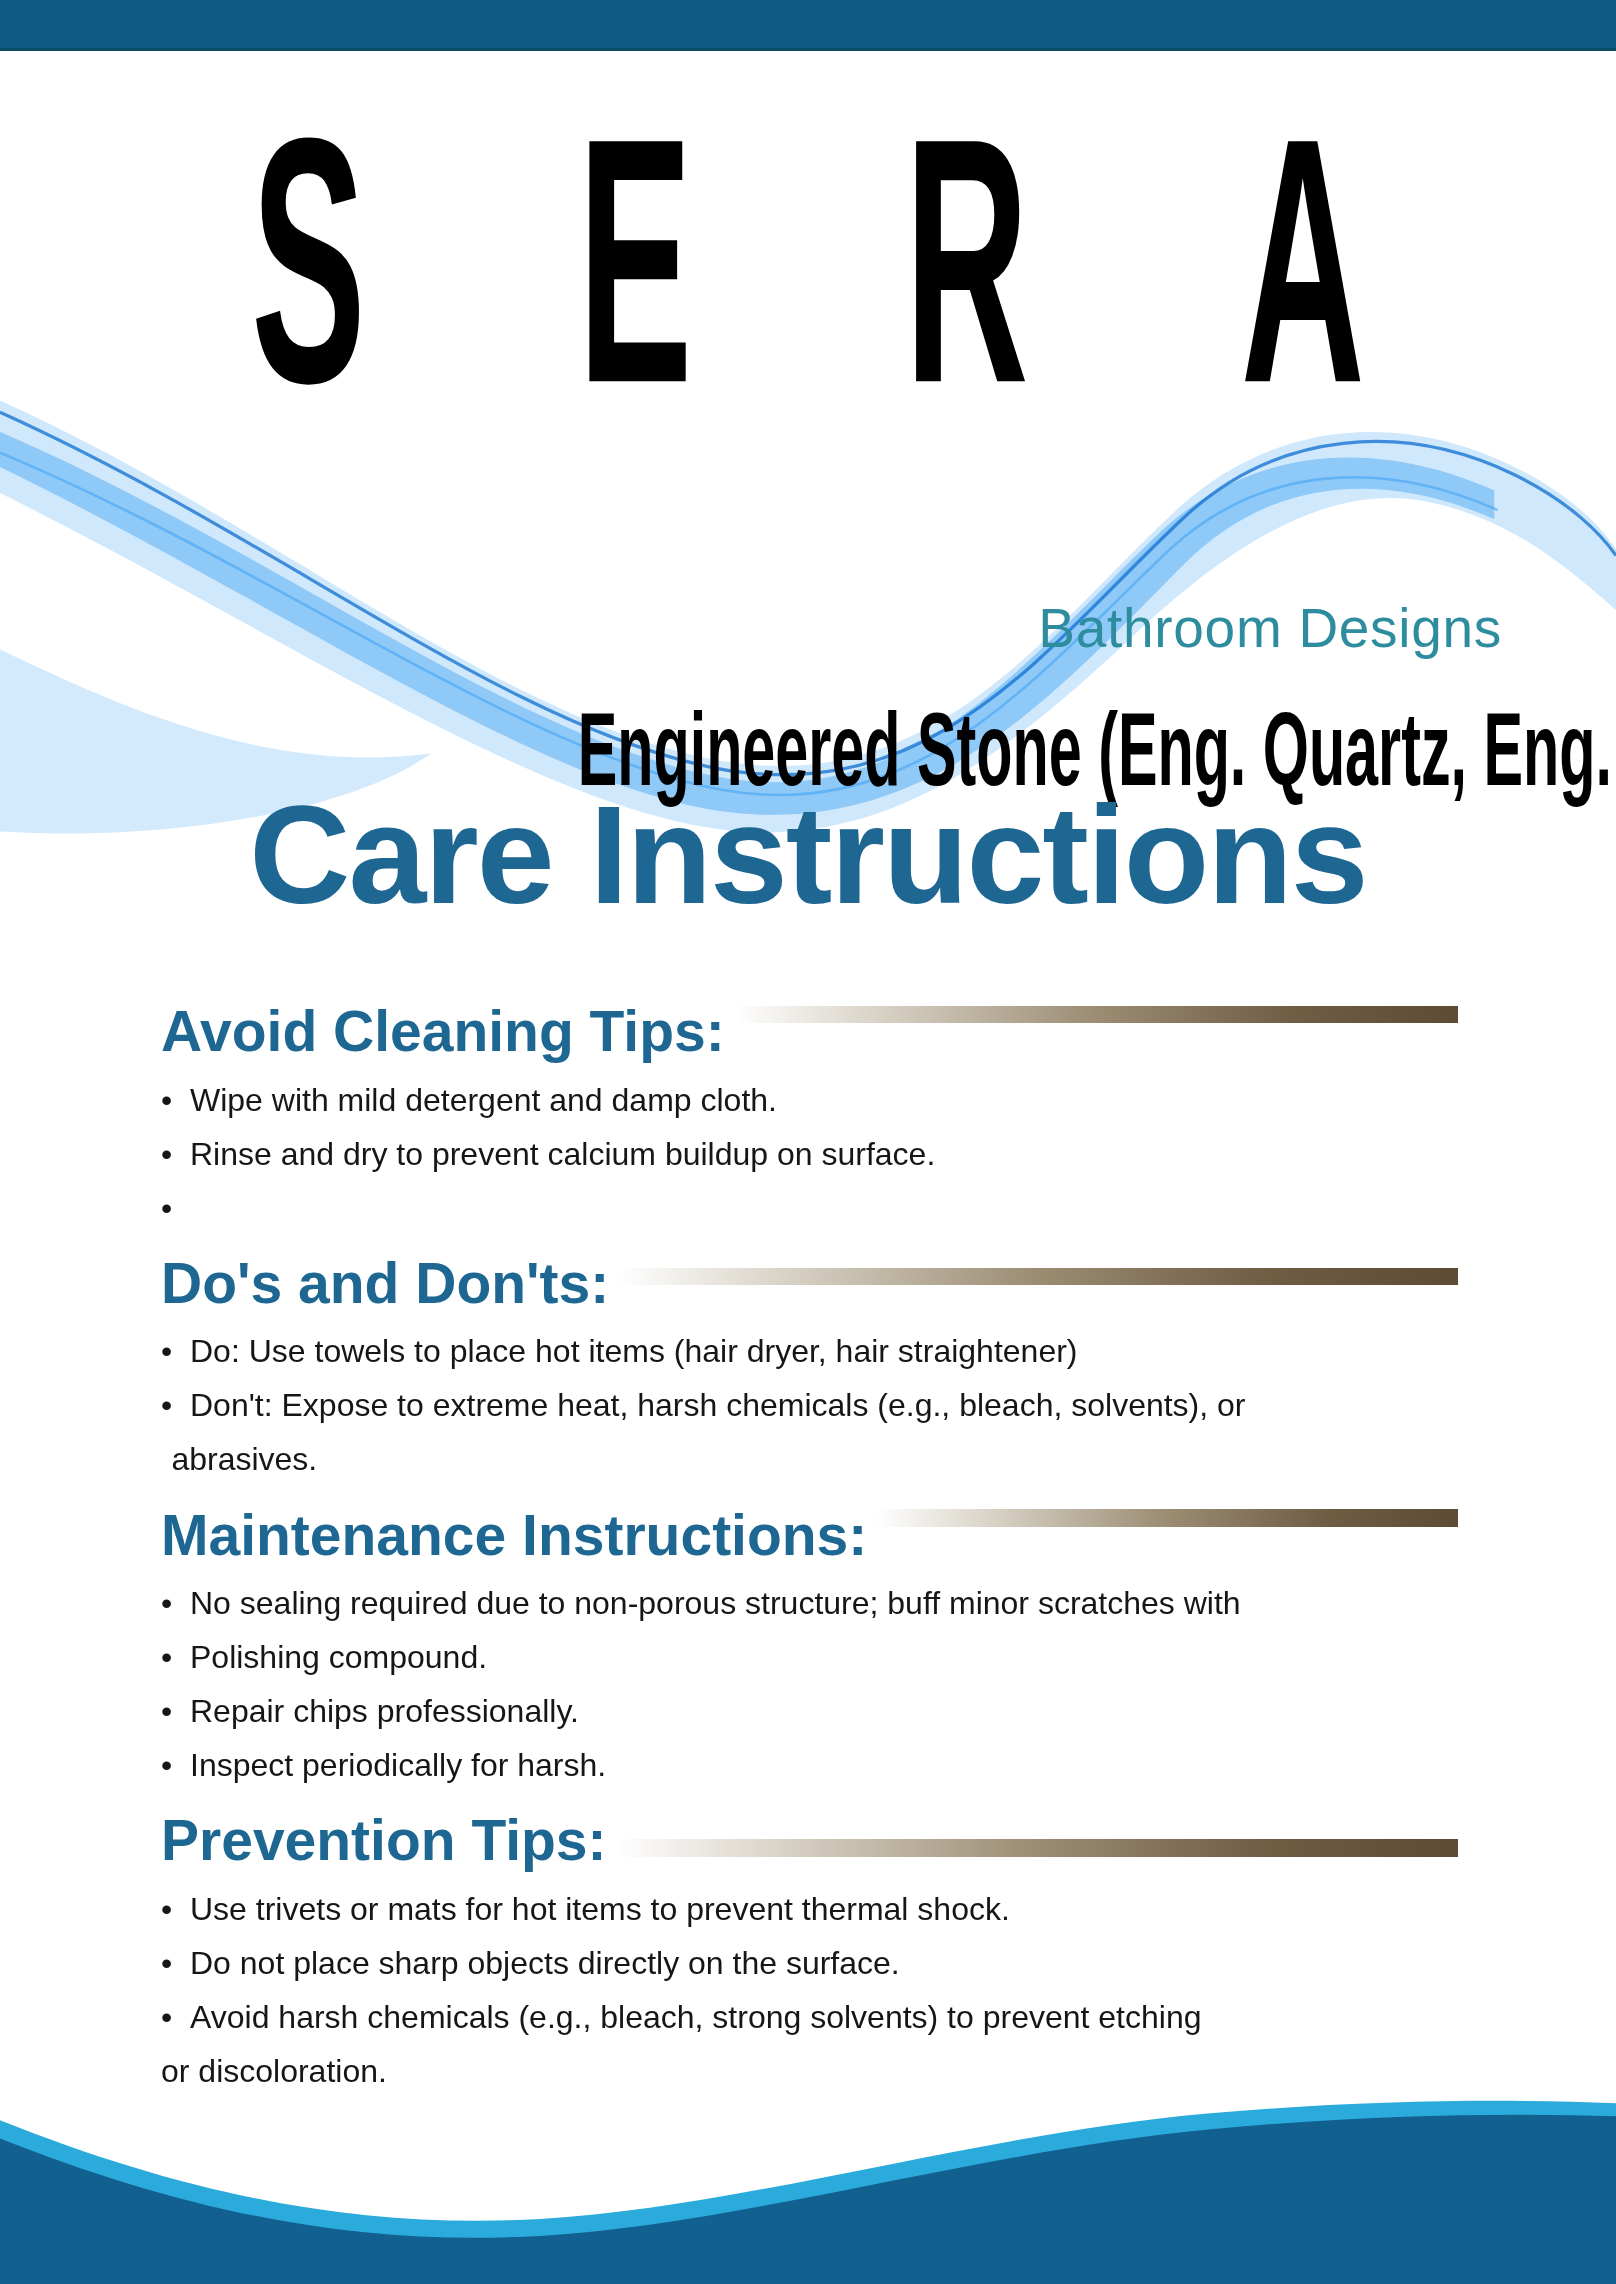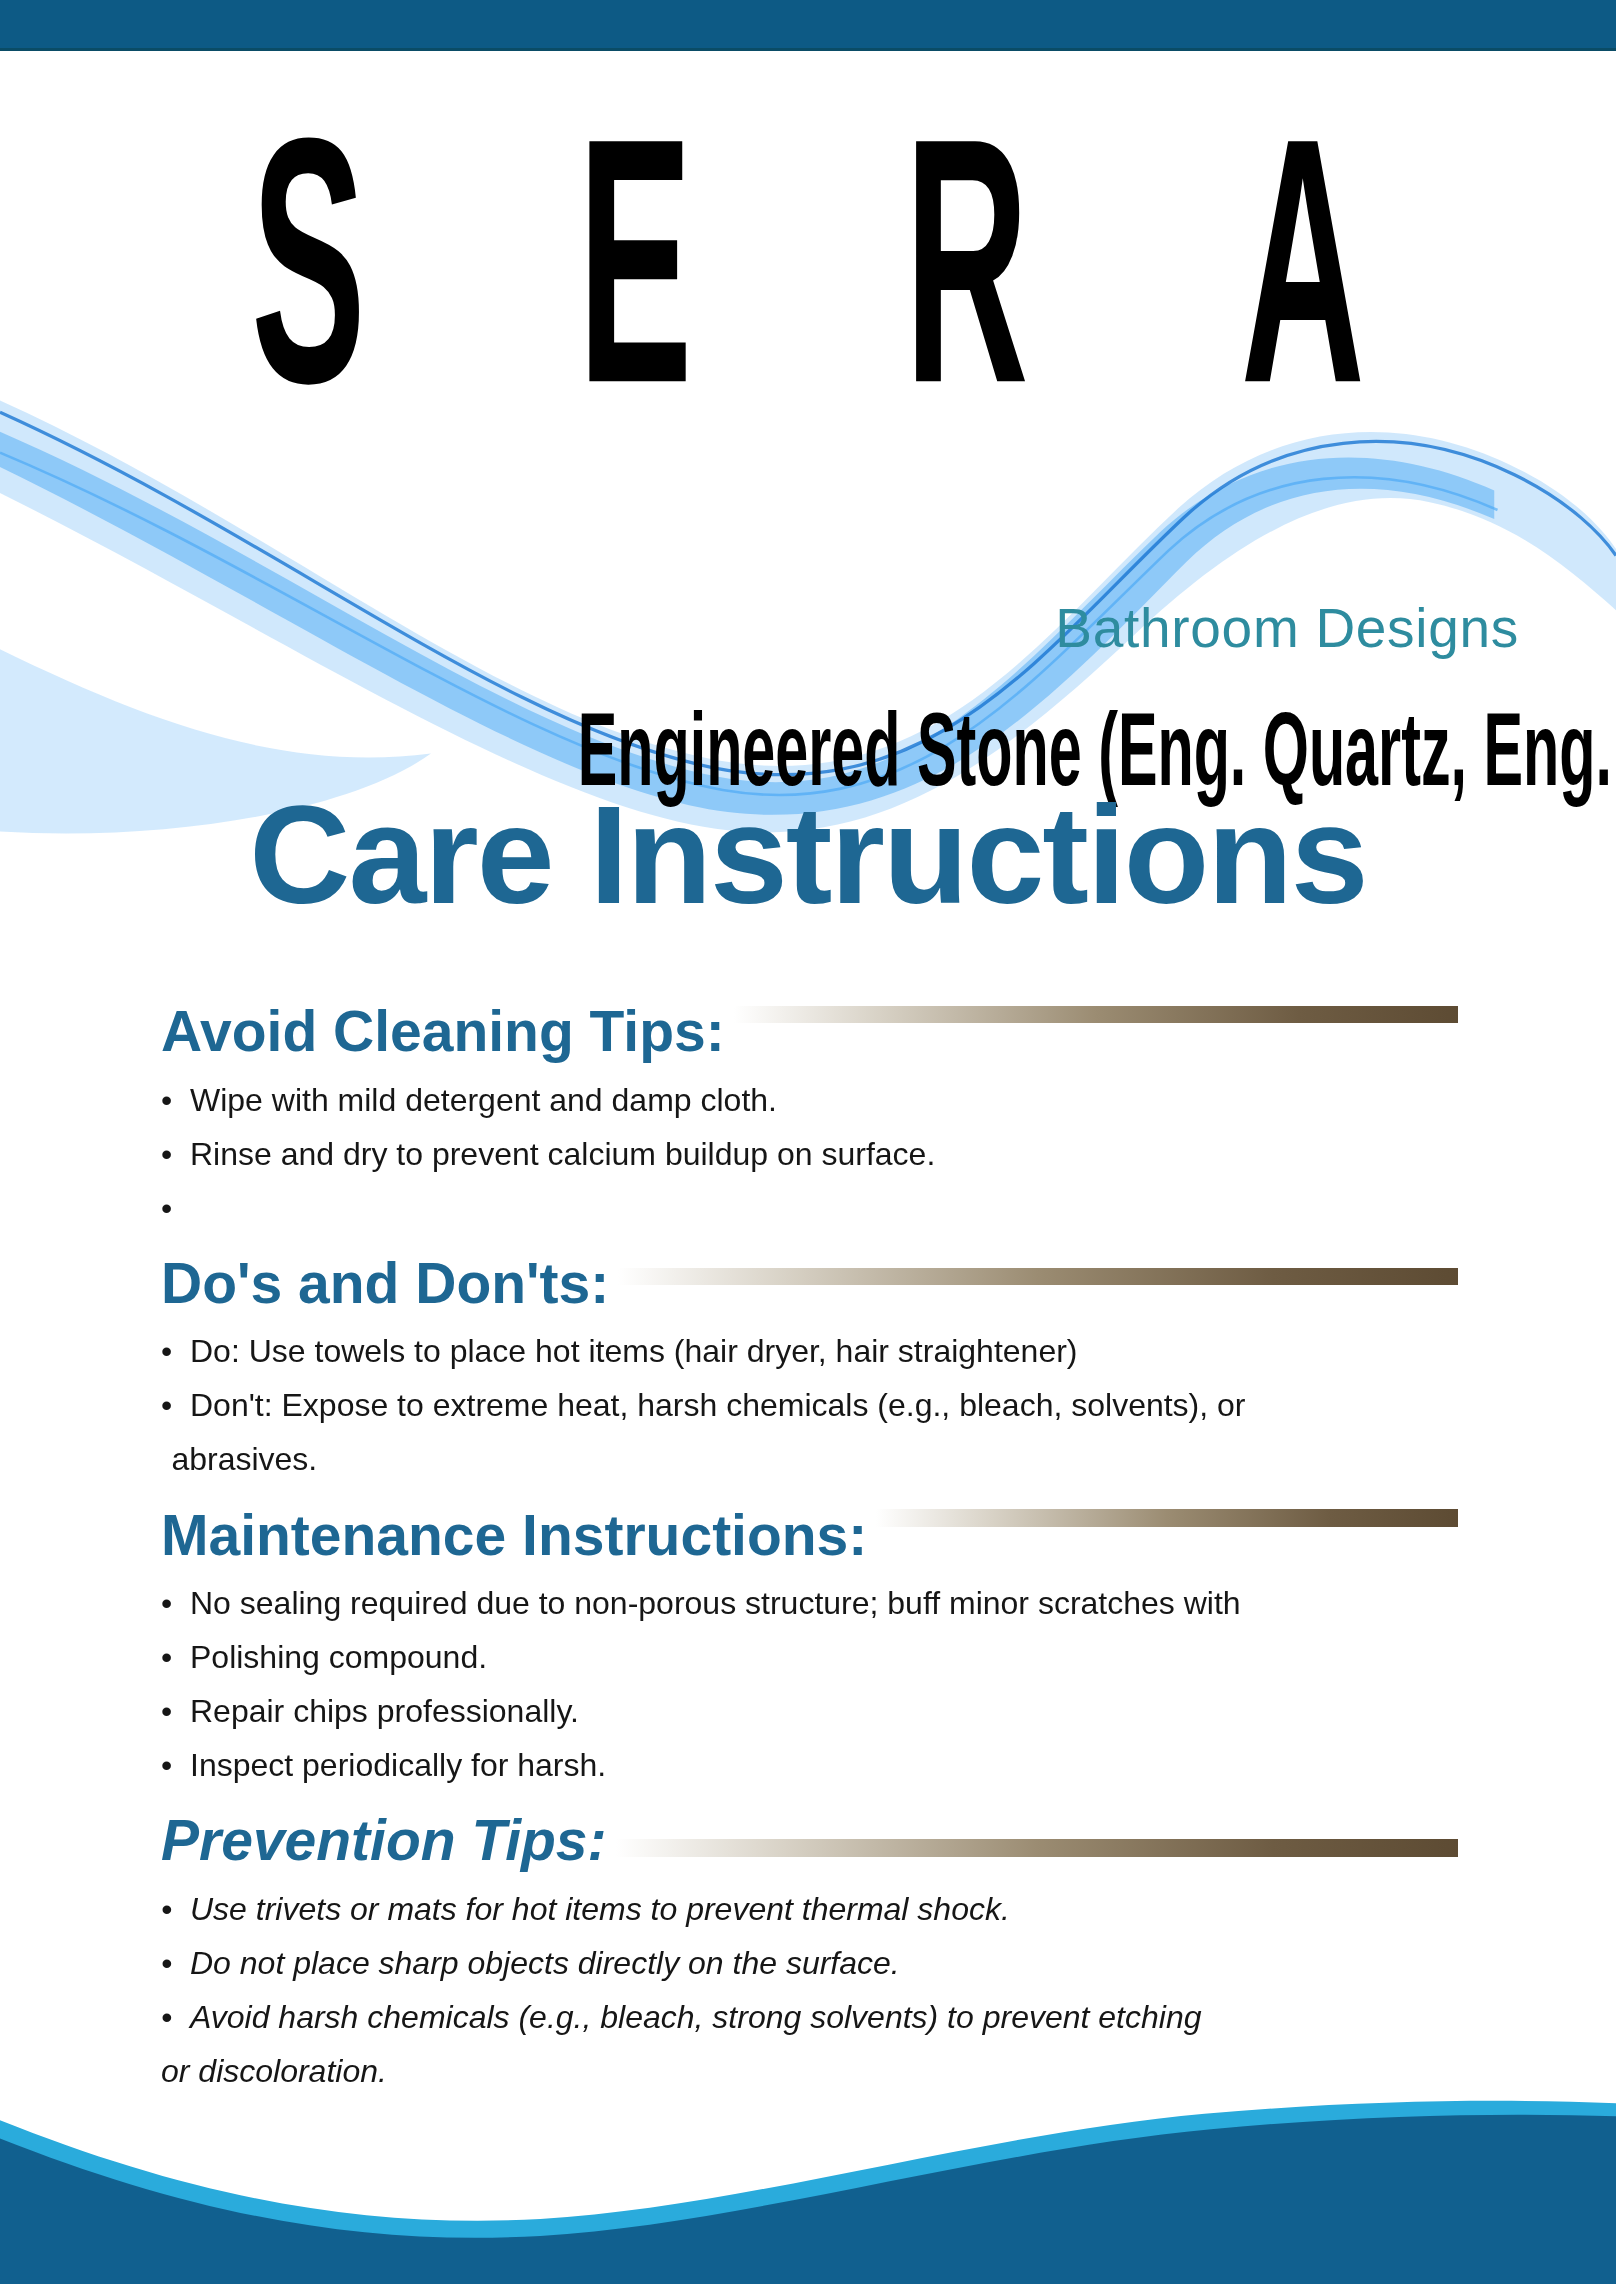--- a/index.html
+++ b/index.html
@@ -14,21 +14,21 @@
 
   .top-bar{position:absolute; top:0; left:0; width:100%; height:51px;
            background:var(--top-bar); border-bottom:3.3px solid var(--top-bar-edge); z-index:3;}
 
   .brand{position:absolute; top:86px; left:0; right:0; width:928px; margin:0 auto;
          display:flex; justify-content:space-between; font-size:143px; font-weight:700;
          color:#000; line-height:1; transform:scale(1.2,2.44); transform-origin:top center; z-index:2;}
 
   .wave-art{position:absolute; top:355px; left:0; width:1616px; height:586px; z-index:1;}
 
-  .tagline{position:absolute; top:596px; right:97px; font-size:55px; font-weight:400;
+  .tagline{position:absolute; top:596px; right:114px; font-size:55px; font-weight:400;
            color:var(--tagline); letter-spacing:0.7px; z-index:2;}
 
   .subtitle{position:absolute; top:695px; left:0; width:100%; text-align:center;
             font-size:104px; font-weight:700; color:#000; white-space:nowrap; line-height:1.05; z-index:2;}
   .subtitle-inner{display:inline-block; transform:scaleX(0.57); transform-origin:center top;}
 
   .title{position:absolute; top:785px; left:0; width:100%; text-align:center;
          font-size:140px; font-weight:700; color:var(--accent); letter-spacing:-2px; line-height:1; z-index:2;}
 
   .content{position:absolute; top:999px; left:161px; width:1297px; z-index:2;}
@@ -146,21 +146,21 @@
     <span class="t">Repair chips professionally.</span>
   </div>
 
   <div class="line">
     <span class="b">•</span>
     <span class="t">Inspect periodically for harsh.</span>
   </div>
 </div>
   </section>
 
-  <section class="sec" style="margin-top: 5.2px; font-style: italic;">
+  <section class="sec" style="margin-top: 5.2px;">
     <div class="h-row">
       <span class="h-text">Prevention Tips:</span>
       <span class="h-bar" style="margin-top: 31px;"></span>
     </div>
     <div class="items">
   <div class="line">
     <span class="b">•</span>
     <span class="t">Use trivets or mats for hot items to prevent thermal shock.</span>
   </div>
 

